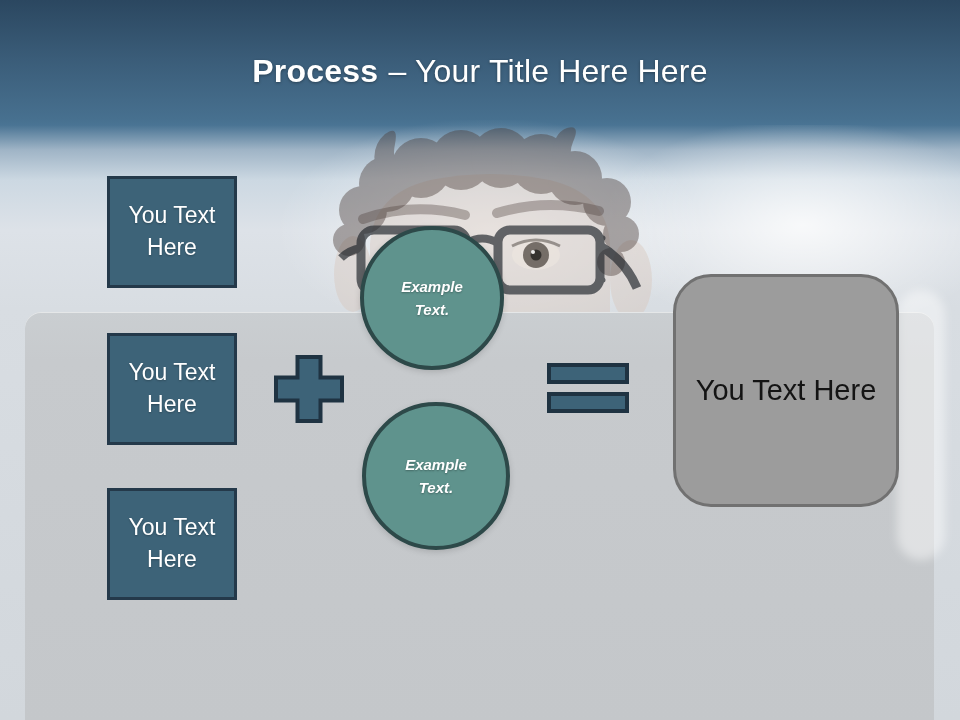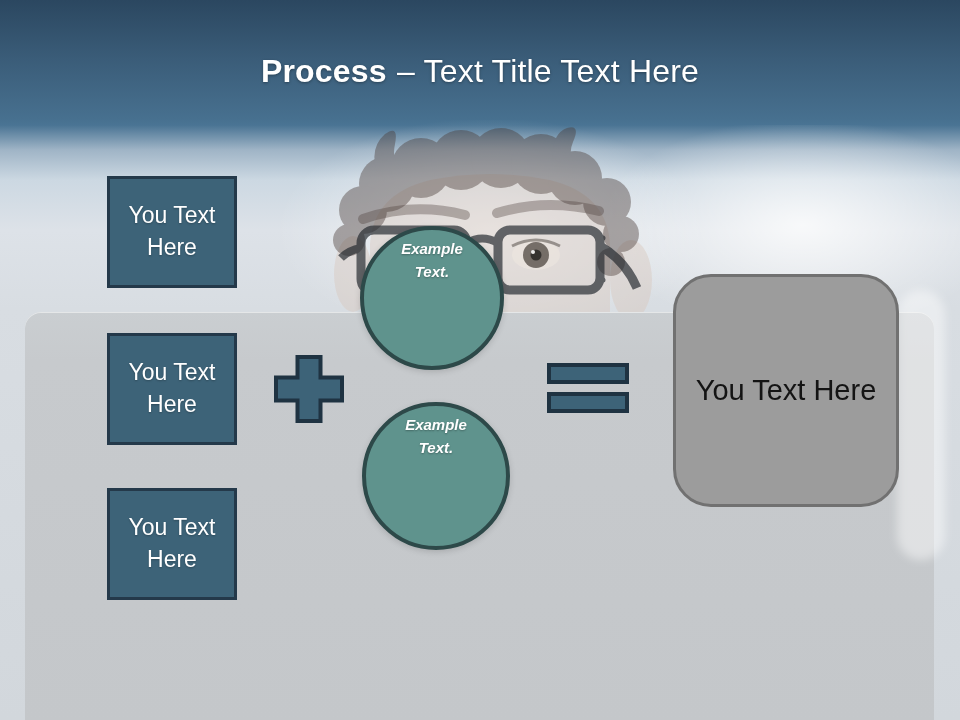--- a/index.html
+++ b/index.html
@@ -36,23 +36,23 @@
     font-size:23px;line-height:1.38;padding:4px 10px;
     text-shadow:0 1px 2px rgba(0,0,0,.25);}
   .step.s1{top:176px;}
   .step.s2{top:333px;}
   .step.s3{top:488px;}
   
   .plus{position:absolute;left:272px;top:352px;width:74px;height:74px;}
   
   .bubble{position:absolute;box-sizing:border-box;border-radius:50%;
     background:#5f938d;border:4px solid #2d4949;color:#fff;
-    display:flex;justify-content:center;text-align:center;
+    display:flex;align-items:center;justify-content:center;text-align:center;
     font-weight:700;font-style:italic;font-size:15px;line-height:1.55;
-    padding:7px 30px;text-shadow:0 1px 2px rgba(0,0,0,.3);
+    padding:0 30px;text-shadow:0 1px 2px rgba(0,0,0,.3);
     box-shadow:0 2px 6px rgba(0,0,0,.15);}
   .bubble.c1{left:360px;top:226px;width:144px;height:144px;}
   .bubble.c2{left:362px;top:402px;width:148px;height:148px;}
   
   .equals{position:absolute;left:547px;top:363px;width:82px;height:50px;}
   .equals .bar{position:absolute;left:0;width:82px;height:21px;box-sizing:border-box;
     background:#3d6378;border:4px solid #1f3342;}
   .equals .bar.b1{top:0;}
   .equals .bar.b2{top:29px;}
   
@@ -114,21 +114,21 @@
       <path d="M285,124 Q310,138 322,166" stroke-width="9"></path>
       <circle cx="288" cy="116" r="2.5" fill="#23282e" stroke="none"></circle>
       <circle cx="288" cy="158" r="2.5" fill="#23282e" stroke="none"></circle>
     </g>
   </svg>
 
   <div class="panel"></div>
   <div class="panel-sheen"></div>
 
   <div class="title">
-    <span class="t-bold">Process</span><span class="t-rest">– Text Title Text Here</span>
+    <span class="t-bold">Process</span><span class="t-rest">– Your Title Here Here</span>
   </div>
 
   <div class="step s1">
     <span>You Text Here</span>
   </div>
   <div class="step s2">
     <span>You Text Here</span>
   </div>
   <div class="step s3">
     <span>You Text Here</span>

